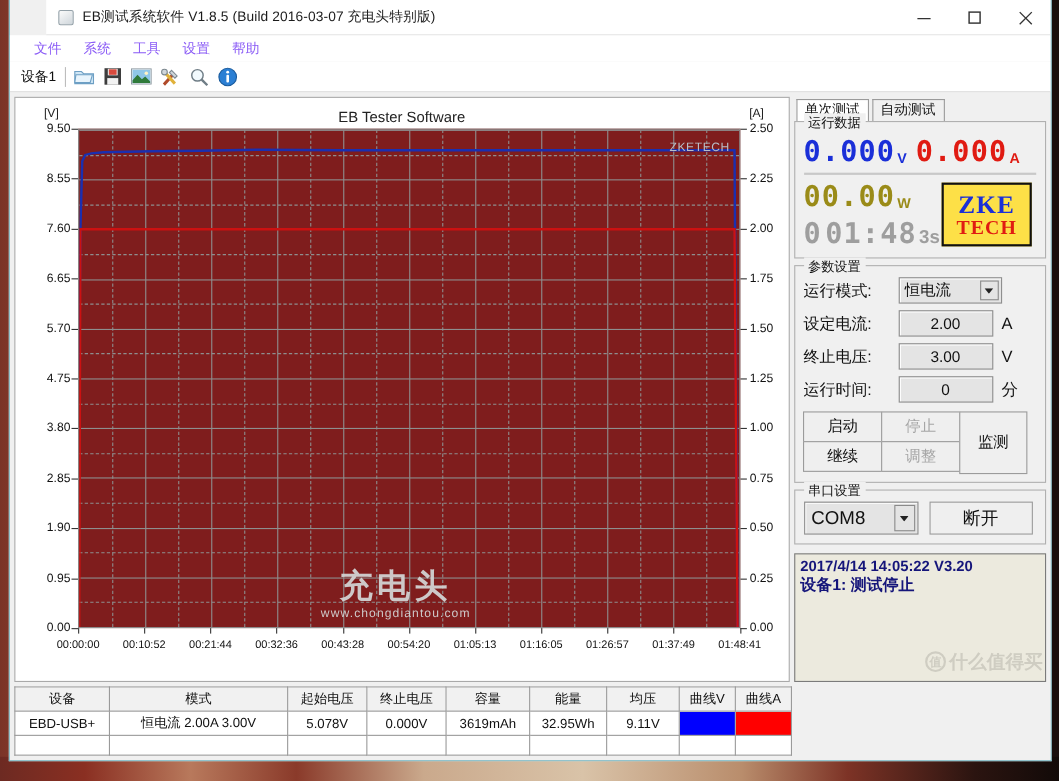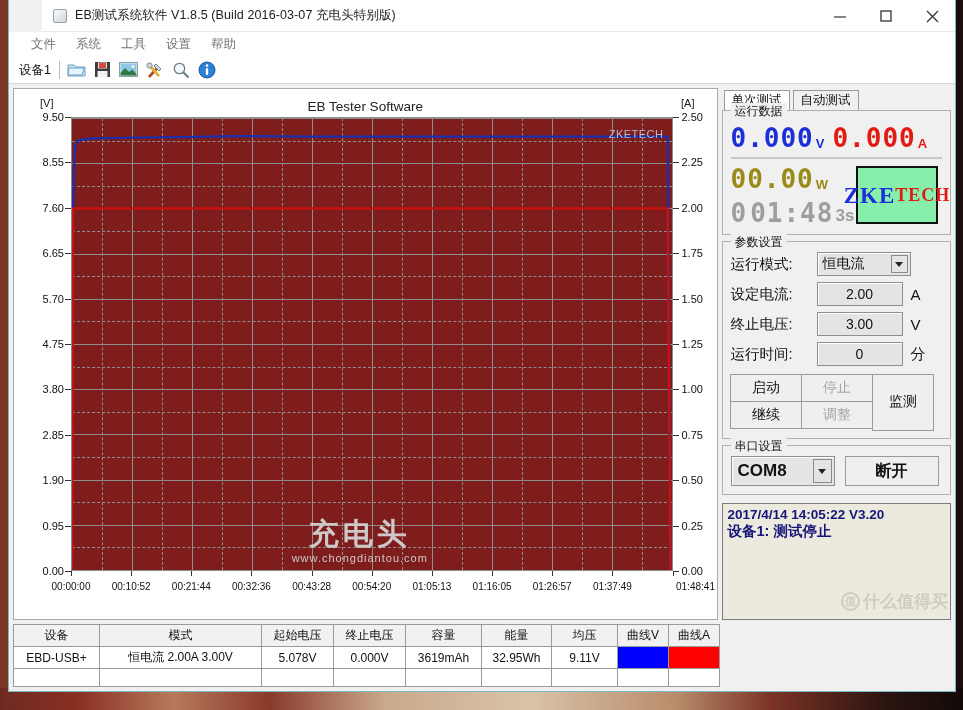--- a/index.html
+++ b/index.html
@@ -55,21 +55,21 @@
   .wbtn {
     width:46px;height:32px;display:flex;align-items:center;justify-content:center;
     color:#333; font-size:13px;
   }
   .wbtn svg { display:block; }
 
   .menubar {
     height: 24px; background:#ffffff; display:flex; align-items:center;
     padding-left: 12px; gap: 0px;
   }
-  .menuitem { font-size:12.5px; color:#737373; padding: 2px 10px; }
+  .menuitem { font-size:12.5px; color:#8b5cf6; padding: 2px 10px; }
 
   .toolbar {
     height: 28px; background:#ffffff; display:flex; align-items:center;
     padding-left: 10px; gap: 0px;
     border-bottom:1px solid #d6d6d6;
   }
   .dev-label {
     font-size:12.5px; color:#111; padding-right:8px; margin-right:4px;
     border-right:1px solid #bdbdbd; line-height:18px;
   }
@@ -171,22 +171,22 @@
   }
   .seg-v { font-size: 26px; color:#1a2fd8; line-height:1; }
   .seg-a { font-size: 26px; color:#e01b12; line-height:1; }
   .seg-w { font-size: 26px; color:#9a8b18; line-height:1; }
   .seg-t { font-size: 26px; color:#9e9e9e; line-height:1; }
   .unit { font-size: 13px; font-weight:bold; margin-left:2px; }
   .u-v { color:#1a2fd8; } .u-a { color:#e01b12; } .u-w { color:#9a8b18; } .u-t { color:#9e9e9e; font-size:17px;}
   .hr-sep { height:2px; background:#c8c8c8; margin:6px 0 7px 0; }
 
   .zke-logo {
-    width:82px;height:58px;border:2px solid #111;background:#86efac;
-    display:flex;flex-direction:row;align-items:center;justify-content:center;
+    width:82px;height:58px;border:2px solid #111;background:#fde047;
+    display:flex;flex-direction:column;align-items:center;justify-content:center;
     margin-left:auto; margin-right:4px;
   }
   .zke-logo .z1 { color:#1a2fd8; font-weight:bold; font-size:23px; font-family:"Liberation Serif", serif; line-height:1; letter-spacing:1px;}
   .zke-logo .z2 { color:#e01b12; font-weight:bold; font-size:18px; font-family:"Liberation Serif", serif; line-height:1; letter-spacing:1px;}
 
   .prow { display:flex; align-items:center; margin-bottom:6px; }
   .plabel { font-size:14.5px; color:#111; width:86px; }
   .pfield {
     background:#e4e4e4; border:1px solid #8f8f8f;
     height:24px; width:86px; font-size:14px; color:#111;
@@ -205,21 +205,21 @@
   .btncol { display:flex; flex-direction:column; }
   .btn {
     background:#efefef; border:1px solid #9b9b9b;
     font-size:14px; color:#111; width:72px; height:28px;
     display:flex;align-items:center;justify-content:center;
     margin:-0.5px;
   }
   .btn.dis { color:#a6a6a6; }
   .btn.tall { height:57px; width:62px; }
 
-  .portrow { display:flex; gap:10px;font-weight:bold; }
+  .portrow { display:flex; gap:10px; }
   .portsel {
     background:#e4e4e4;border:1px solid #8f8f8f; height:30px; width:104px;
     display:flex; align-items:center; padding-left:6px; position:relative;
     font-size:17px; color:#111; box-shadow: inset 1px 1px 0 #fff;
   }
   .portsel .arrowbox { height:24px; width:19px; top:2px; right:2px; }
   .btn-disc {
     background:#efefef;border:1px solid #9b9b9b; height:30px; width:94px;
     display:flex;align-items:center;justify-content:center; font-size:16px; color:#111;
   }
@@ -443,21 +443,21 @@
             <div class="tick-x" style="left: 50%;">00:54:20</div>
             <div class="xtickmark" style="left: 60%;"></div>
             <div class="tick-x" style="left: 60%;">01:05:13</div>
             <div class="xtickmark" style="left: 70%;"></div>
             <div class="tick-x" style="left: 70%;">01:16:05</div>
             <div class="xtickmark" style="left: 80%;"></div>
             <div class="tick-x" style="left: 80%;">01:26:57</div>
             <div class="xtickmark" style="left: 90%;"></div>
             <div class="tick-x" style="left: 90%;">01:37:49</div>
             <div class="xtickmark" style="left: 100%;"></div>
-            <div class="tick-x" style="left: 100%; padding-left: 46px;">01:48:41</div>
+            <div class="tick-x" style="left: 100%;">01:48:41</div>
           </div>
       </div>
     </div>
 
     <div class="side">
 
       <div class="tabs">
         <div class="tab active">单次测试</div>
         <div class="tab">自动测试</div>
       </div>

